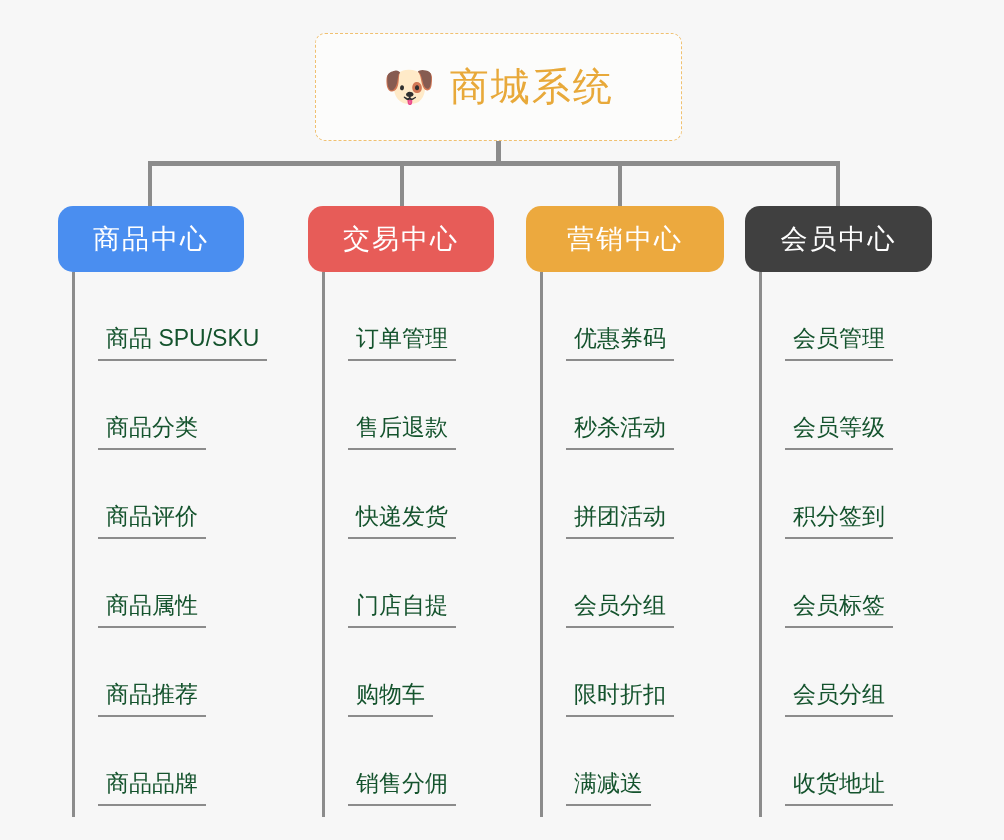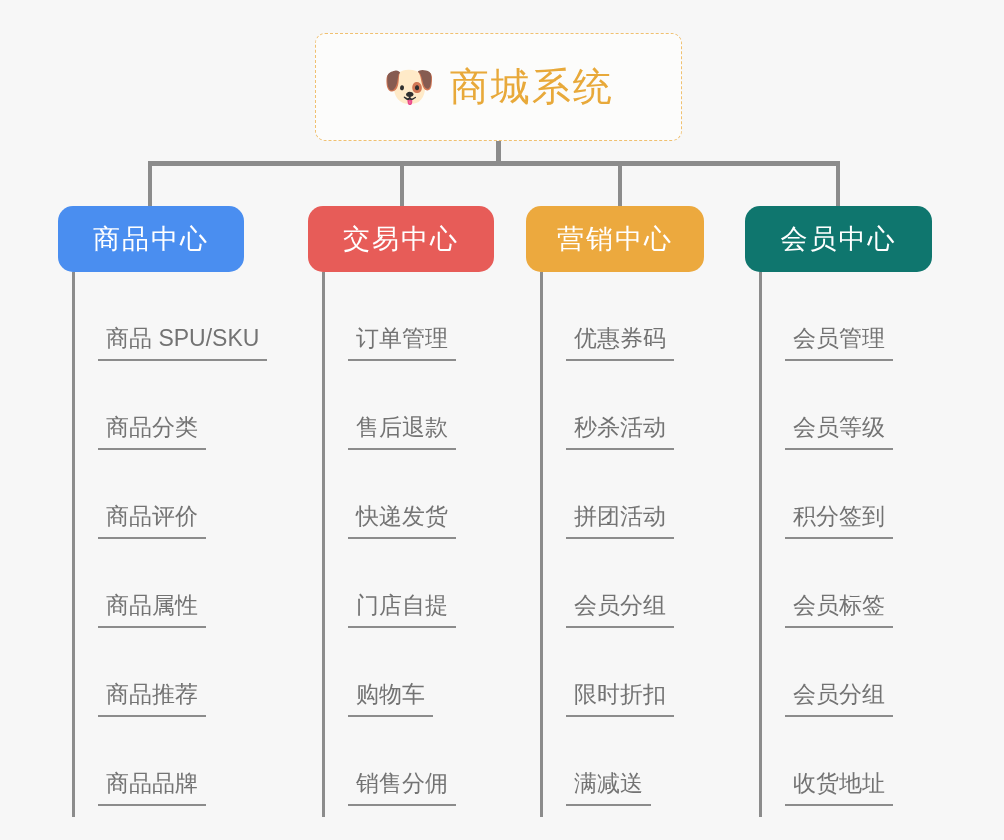--- a/index.html
+++ b/index.html
@@ -83,21 +83,21 @@
   .leaf {
     position: relative;
     height: 89px;
     box-sizing: border-box;
     display: flex;
     align-items: flex-end;
     padding-left: 30px;
   }
   .leaf-label {
     font-size: 23px;
-    color: #737373;
+    color: #14532d;
     white-space: nowrap;
     padding: 0 8px 5px 8px;
     border-bottom: 2px solid #8c8c8c;
     margin-left: -4px;
   }
 </style>
 </head>
 <body>
 
 <div id="root-node">
@@ -160,21 +160,21 @@
     <div class="leaf">
         <span class="leaf-label">购物车</span>
       </div>
     <div class="leaf">
         <span class="leaf-label">销售分佣</span>
       </div>
   </div>
 </div>
 
 <div class="column" style="left:526px; width:186px;">
-  <div class="cat-box" style="width:178px; background:#eca93e;text-align:right;">
+  <div class="cat-box" style="width:198px; background:#eca93e;text-align:right;">
     <span>营销中心</span>
   </div>
   <div class="leaf-list">
     <div class="spine" style="height:545px;"></div>
     <div class="leaf">
         <span class="leaf-label">优惠券码</span>
       </div>
     <div class="leaf">
         <span class="leaf-label">秒杀活动</span>
       </div>
@@ -187,21 +187,21 @@
     <div class="leaf">
         <span class="leaf-label">限时折扣</span>
       </div>
     <div class="leaf">
         <span class="leaf-label">满减送</span>
       </div>
   </div>
 </div>
 
 <div class="column" style="left:745px; width:187px;">
-  <div class="cat-box" style="width:187px; background:#0f766e;">
+  <div class="cat-box" style="width:187px; background:#404040;">
     <span>会员中心</span>
   </div>
   <div class="leaf-list">
     <div class="spine" style="height:545px;"></div>
     <div class="leaf">
         <span class="leaf-label">会员管理</span>
       </div>
     <div class="leaf">
         <span class="leaf-label">会员等级</span>
       </div>

